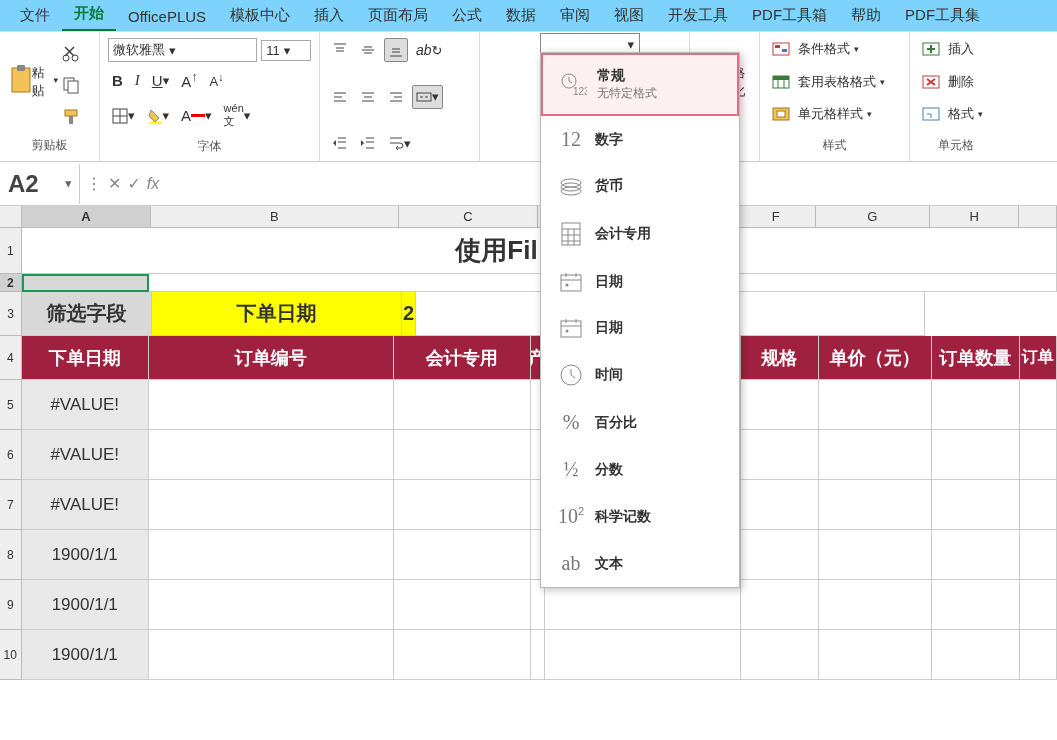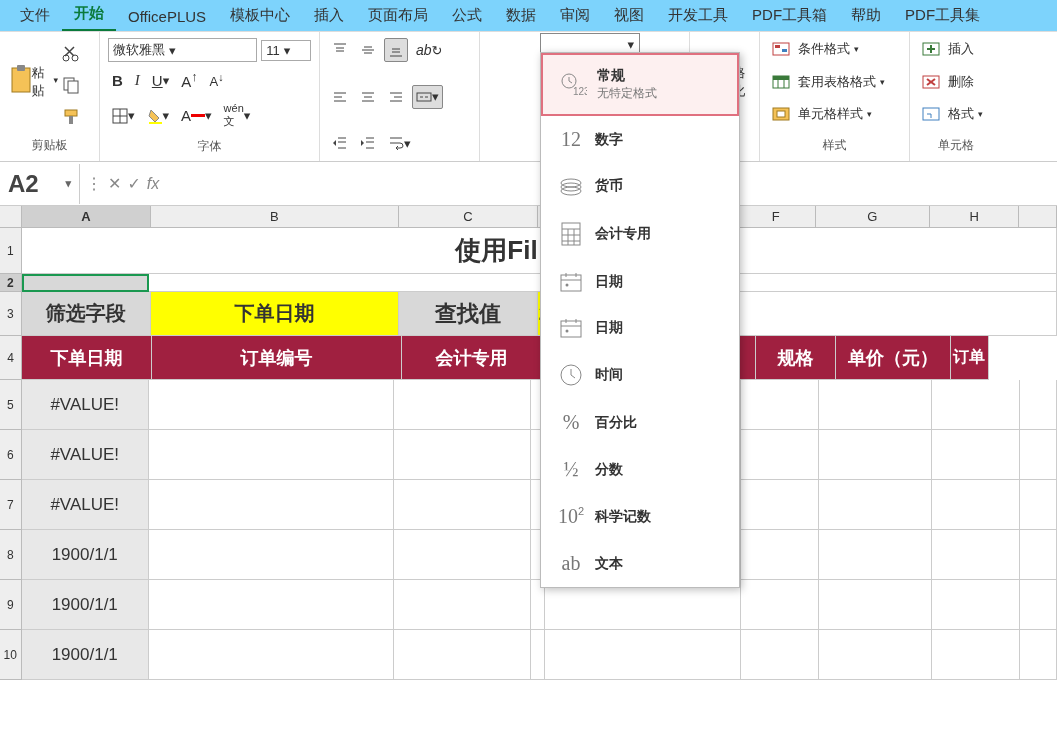--- a/index.html
+++ b/index.html
@@ -494,34 +494,34 @@
     <div class="row r2">
       <div class="rh" style="background:#d0d0d0;font-weight:bold">2</div>
       <div class="cell selcell cA"></div>
       <div class="cell" style="width:925px"></div>
     </div>
 
     <div class="row r3">
       <div class="rh">3</div>
       <div class="cell hdr-gray cA">筛选字段</div>
       <div class="cell hdr-yellow cB">下单日期</div>
-      <div class="cell hdr-gray cC" style="font-size:22px">查找值</div>
       <div class="cell hdr-yellow cD">2</div>
       <div class="cell" style="width:509px"></div>
     </div>
 
     <div class="row r3">
       <div class="rh">4</div>
       <div class="cell hdr-red cA">下单日期</div>
       <div class="cell hdr-red cB">订单编号</div>
       <div class="cell hdr-red cC">会计专用</div>
       <div class="cell hdr-red cD">产</div>
       <div class="cell hdr-red cE"></div>
       <div class="cell hdr-red cF">规格</div>
       <div class="cell hdr-red cG">单价（元）</div>
+      <div class="cell hdr-red cH">订单数量</div>
       <div class="cell hdr-red cI" style="font-size:16px;justify-content:flex-start;padding-left:2px">订单</div>
     </div>
 
     <div id="datarows">
         <div class="row rn">
           <div class="rh">5</div>
           <div class="cell databg cA">#VALUE!</div>
           <div class="cell cB"></div>
           <div class="cell cC"></div>
           <div class="cell cD"></div>

